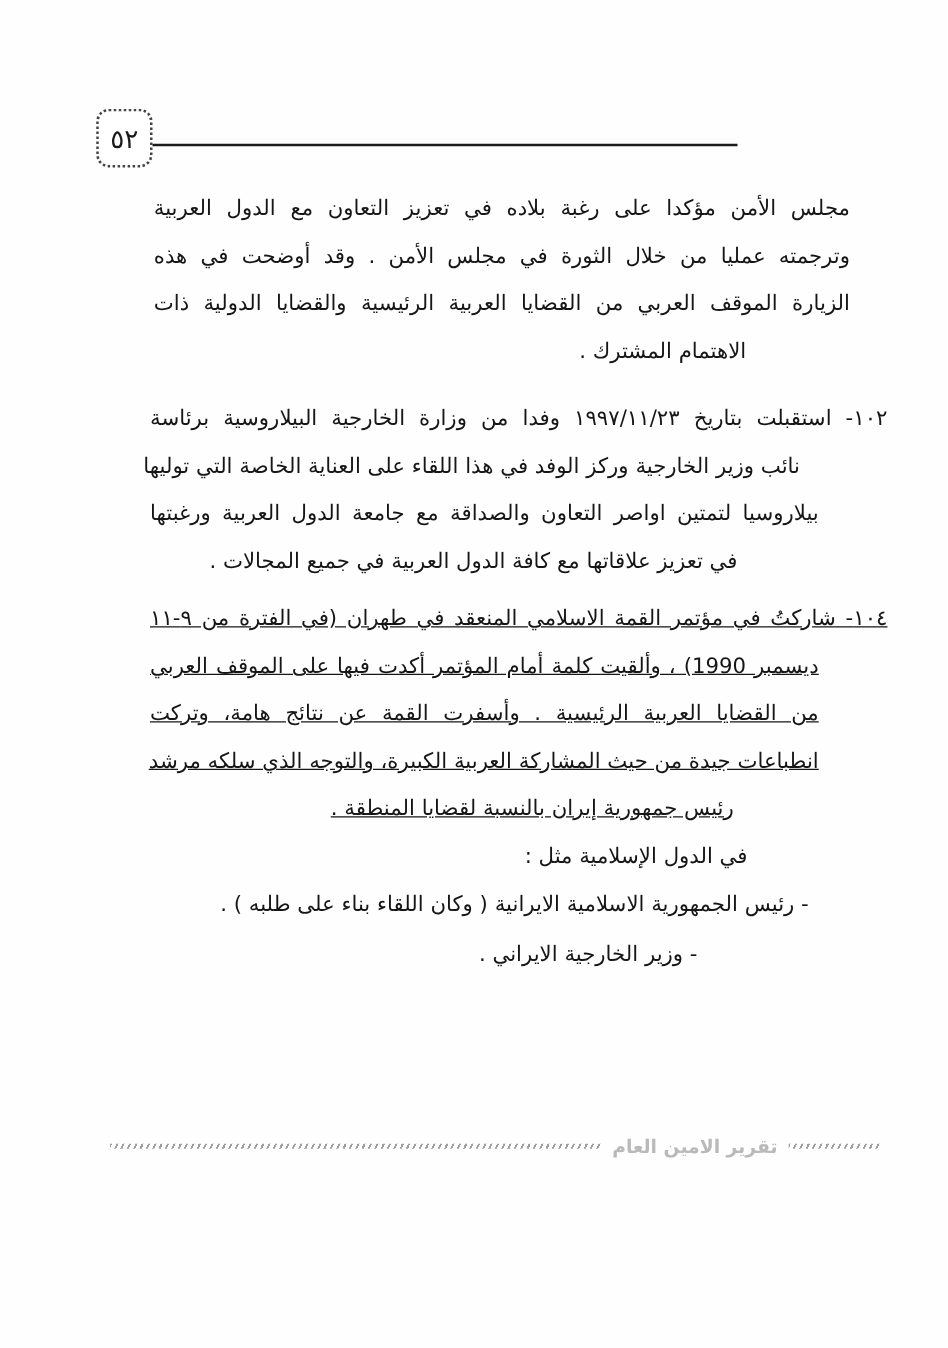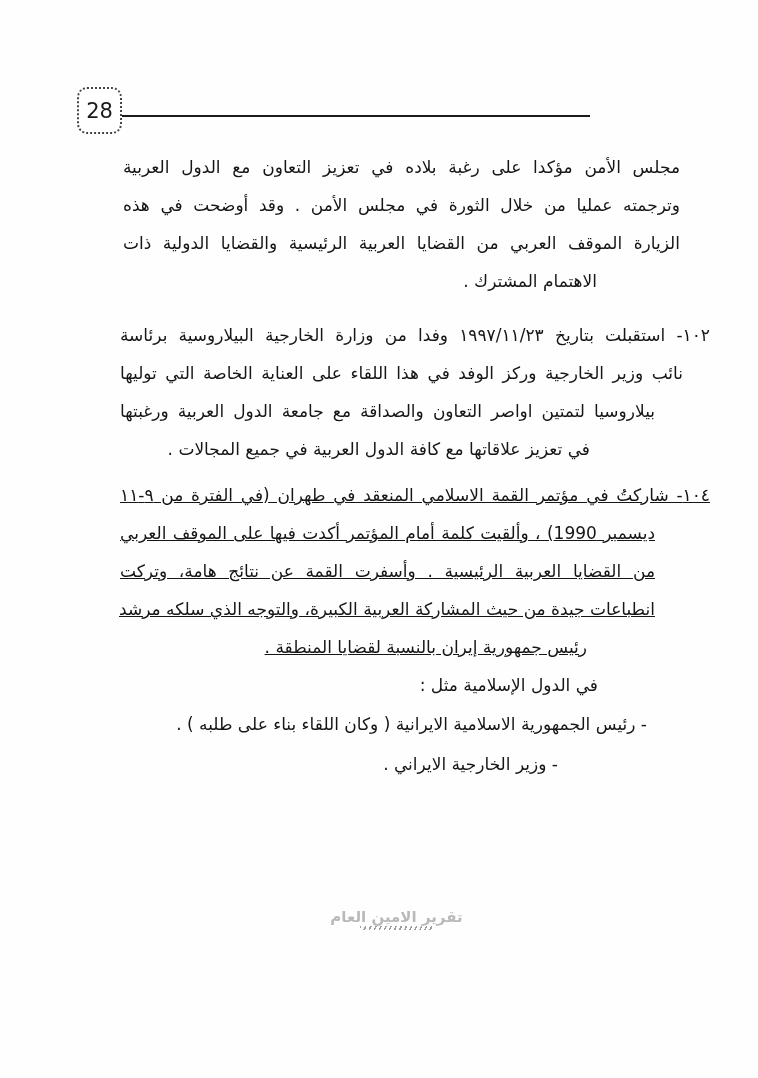--- a/index.html
+++ b/index.html
@@ -41,21 +41,21 @@
   }
   .j{text-align:justify;text-align-last:justify;}
   .r{text-align:right;}
   .item{margin-top:16px;}
   .item2{margin-top:8px;text-decoration:underline;}
   .bullets .ln{line-height:40px;}
 
   
   .footer{
     position:absolute;top:908px;left:88px;width:617px;
-    display:flex;flex-direction:column;align-items:center;
+    display:flex;flex-direction:row;align-items:center;
   }
   .wave{
     height:4px;
     background:repeating-linear-gradient(115deg,#8d8d8d 0 1.5px,transparent 1.5px 4.6px);
     opacity:.85;
   }
   .wave.long{flex:1;}
   .wave.short{width:74px;}
   .stamp{
     direction:rtl;
@@ -68,36 +68,36 @@
     text-shadow:0 0 1px #ffffff;
     white-space:nowrap;
   }
 </style>
 </head>
 <body>
 
 <div class="page">
 
   <div class="pagenum-box">
-    <span>28</span>
+    <span>٥٢</span>
   </div>
   <div class="header-rule"></div>
 
   <div class="text-block">
 
     <div>
       <div class="ln j" style="margin:0 78px 0 95px">مجلس الأمن مؤكدا على رغبة بلاده في تعزيز التعاون مع الدول العربية</div>
       <div class="ln j" style="margin:0 78px 0 95px">وترجمته عمليا من خلال الثورة في مجلس الأمن . وقد أوضحت في هذه</div>
       <div class="ln j" style="margin:0 78px 0 95px">الزيارة الموقف العربي من القضايا العربية الرئيسية والقضايا الدولية ذات</div>
       <div class="ln r" style="margin:0 161px 0 95px">الاهتمام المشترك .</div>
     </div>
 
     <div class="item">
       <div class="ln j" style="margin:0 48px 0 92px">١٠٢- استقبلت بتاريخ ١٩٩٧/١١/٢٣ وفدا من وزارة الخارجية البيلاروسية برئاسة</div>
-      <div class="ln j" style="margin:0 75px 0 92px">نائب وزير الخارجية وركز الوفد في هذا اللقاء على العناية الخاصة التي توليها</div>
+      <div class="ln j" style="margin:0 118px 0 92px">نائب وزير الخارجية وركز الوفد في هذا اللقاء على العناية الخاصة التي توليها</div>
       <div class="ln j" style="margin:0 103px 0 92px">بيلاروسيا لتمتين اواصر التعاون والصداقة مع جامعة الدول العربية ورغبتها</div>
       <div class="ln r" style="margin:0 168px 0 92px">في تعزيز علاقاتها مع كافة الدول العربية في جميع المجالات .</div>
     </div>
 
     <div class="item item2">
       <div class="ln j" style="margin:0 48px 0 92px">١٠٤- شاركتُ في مؤتمر القمة الاسلامي المنعقد في طهران (في الفترة من ٩-١١</div>
       <div class="ln j" style="margin:0 103px 0 92px">ديسمبر 1990) ، وألقيت كلمة أمام المؤتمر أكدت فيها على الموقف العربي</div>
       <div class="ln j" style="margin:0 103px 0 92px">من القضايا العربية الرئيسية . وأسفرت القمة عن نتائج هامة، وتركت</div>
       <div class="ln j" style="margin:0 103px 0 92px">انطباعات جيدة من حيث المشاركة العربية الكبيرة، والتوجه الذي سلكه مرشد</div>
       <div class="ln r" style="margin:0 171px 0 92px">رئيس جمهورية إيران بالنسبة لقضايا المنطقة .</div>

